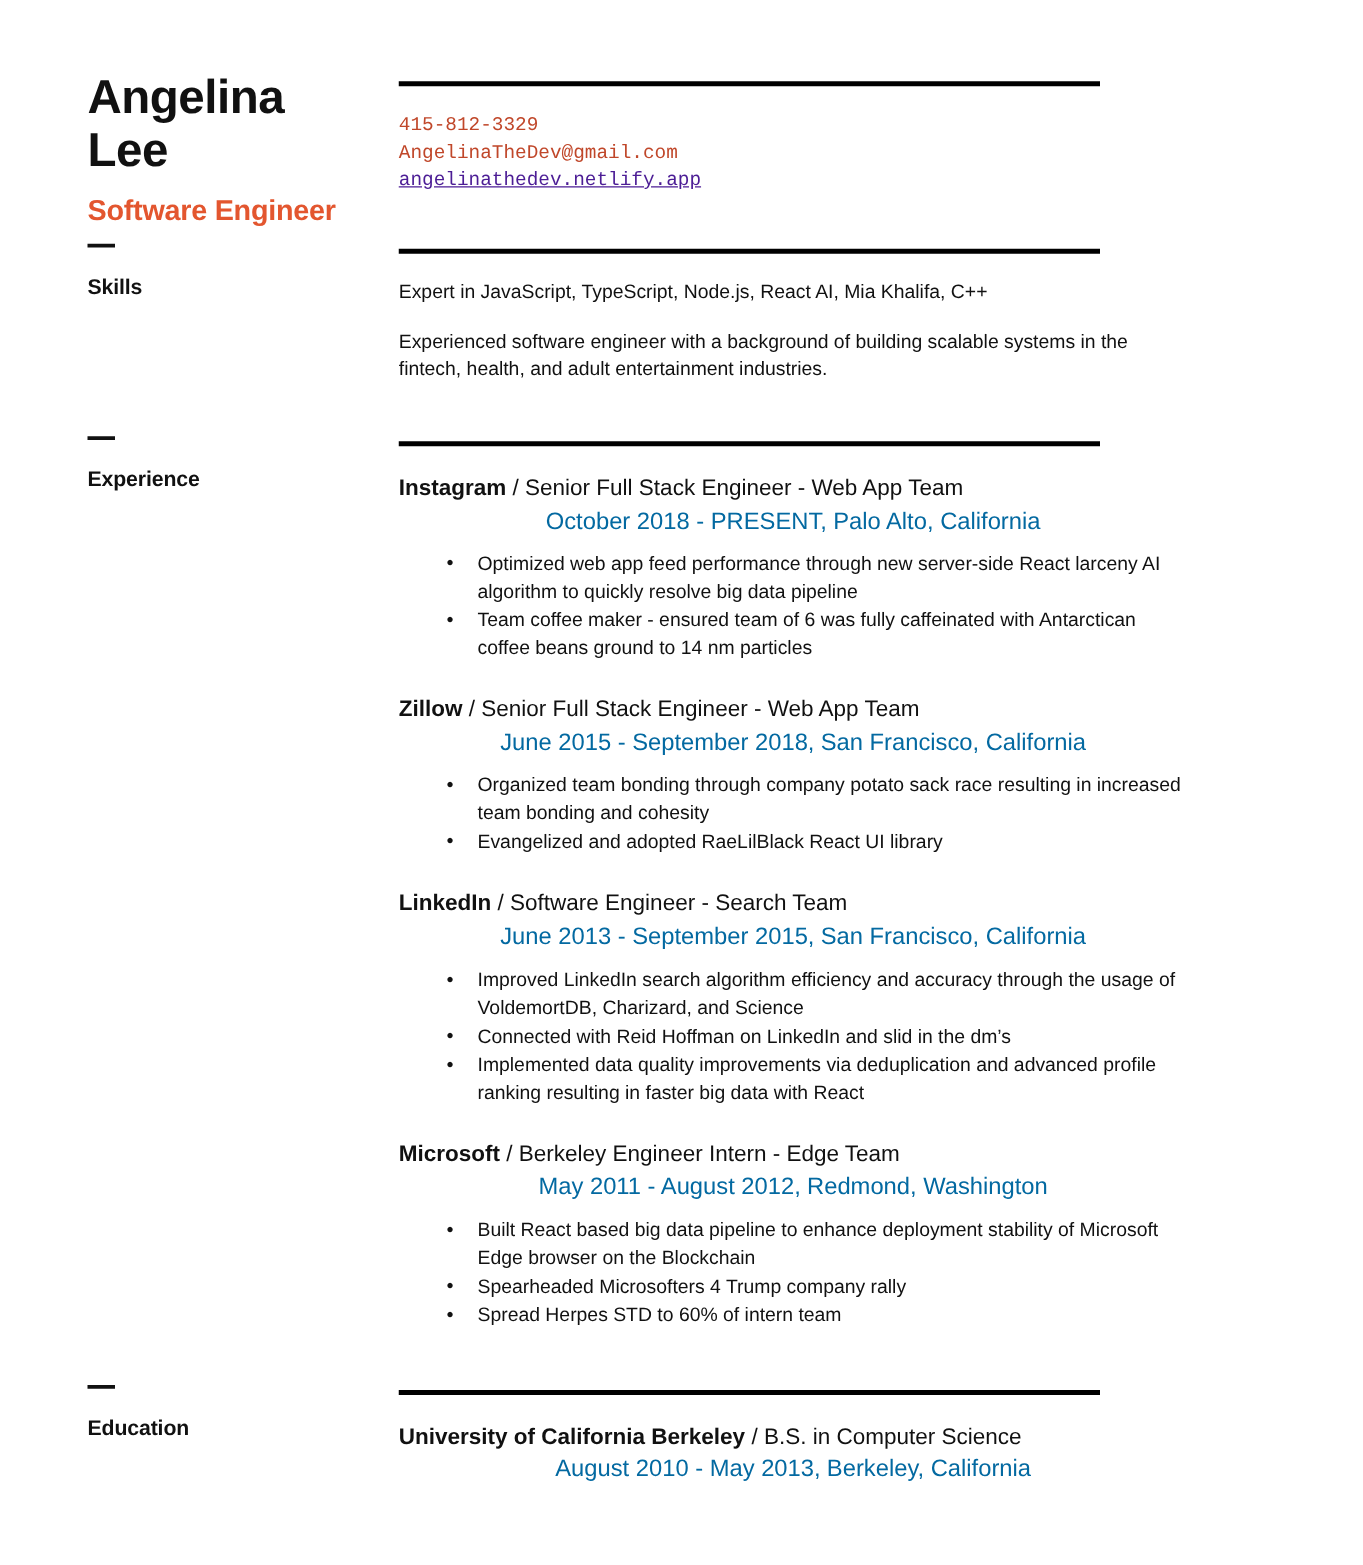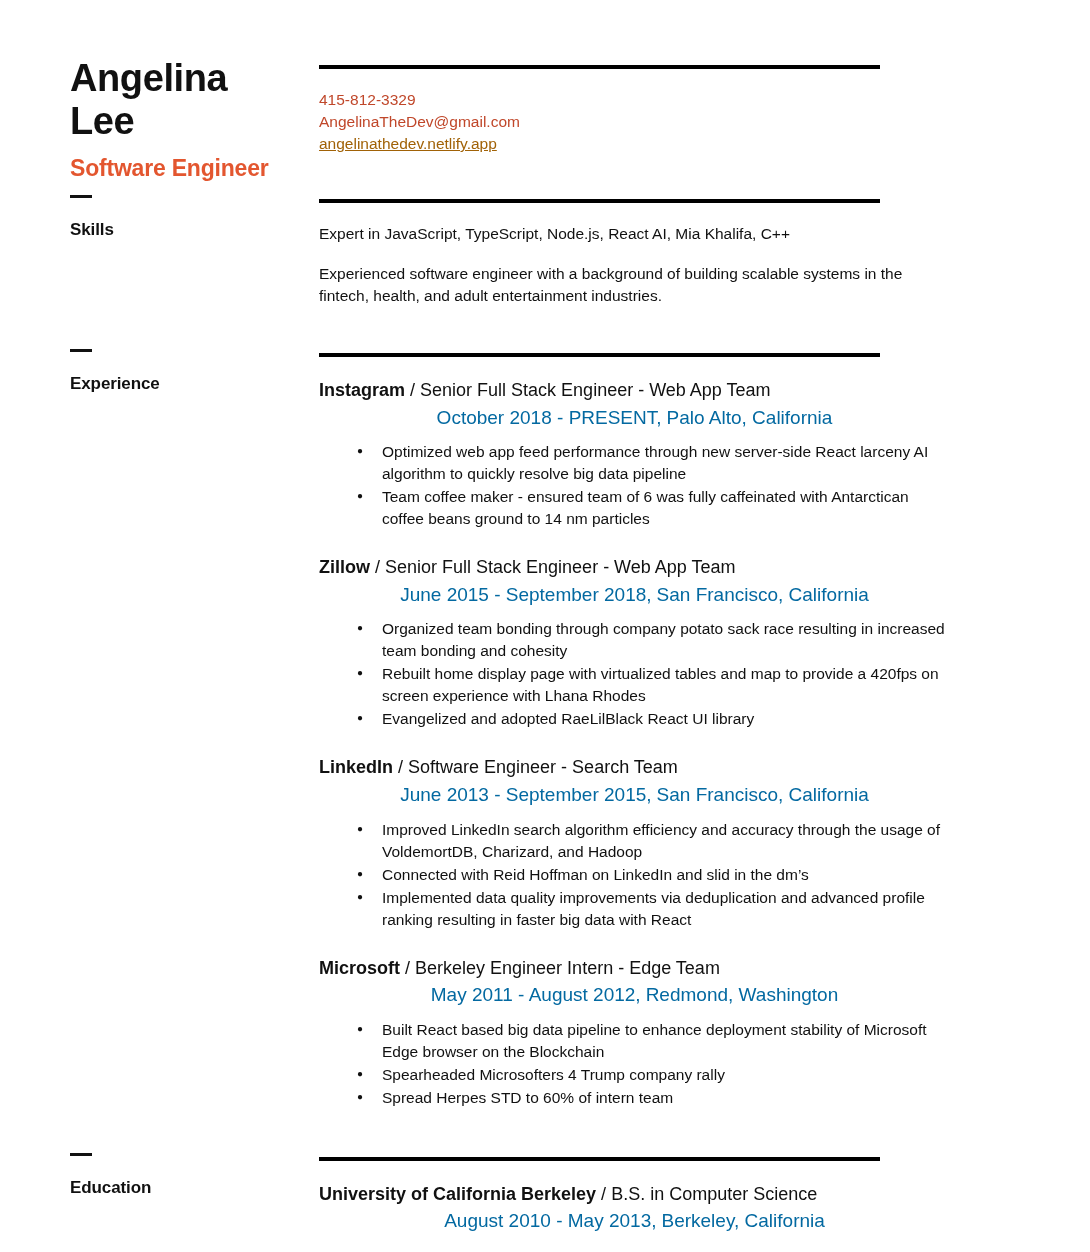--- a/index.html
+++ b/index.html
@@ -55,39 +55,40 @@
   .job-title {
     font-size: 23px;
     font-weight: 700;
     letter-spacing: -0.2px;
     margin: 13px 0 0 0;
     color: #e3562f;
   }
 
   .contact-block {
     padding-top: 8px;
+    font-family: Liberation Mono, monospace;
   }
   .rule {
     height: 4px;
     background: #000000;
     width: 561px;
     margin: 0;
   }
   .contact-list {
     margin: 20px 0 0 0;
     padding: 0;
     list-style: none;
   }
   .contact-list li {
     font-size: 15.5px;
     line-height: 1.42;
     color: #c0472a;
   }
   .contact-list li.link a {
-    color: #a16207;
+    color: #4c1d95;
     text-decoration: underline;
   }
 
   
   .section-label-wrap {
     padding-top: 4px;
   }
   .dash {
     width: 22px;
     height: 3px;
@@ -215,29 +216,28 @@
             <ul class="bullets">
               <li><span>Optimized web app feed performance through new server-side React larceny AI algorithm to quickly resolve big data pipeline</span></li>
               <li><span>Team coffee maker - ensured team of 6 was fully caffeinated with Antarctican coffee beans ground to 14 nm particles</span></li>
             </ul>
           </div>
           <div class="entry">
             <div class="entry-title"><span class="org">Zillow</span><span> / </span><span>Senior Full Stack Engineer - Web App Team</span></div>
             <div class="entry-meta"><span>June 2015 - September 2018,</span><span class="loc">San Francisco, California</span></div>
             <ul class="bullets">
               <li><span>Organized team bonding through company potato sack race resulting in increased team bonding and cohesity</span></li>
-              <li><span>Rebuilt home display page with virtualized tables and map to provide a 420fps on screen experience with Lhana Rhodes</span></li>
               <li><span>Evangelized and adopted RaeLilBlack React UI library</span></li>
             </ul>
           </div>
           <div class="entry">
             <div class="entry-title"><span class="org">LinkedIn</span><span> / </span><span>Software Engineer - Search Team</span></div>
             <div class="entry-meta"><span>June 2013 - September 2015,</span><span class="loc">San Francisco, California</span></div>
             <ul class="bullets">
-              <li><span>Improved LinkedIn search algorithm efficiency and accuracy through the usage of VoldemortDB, Charizard, and Hadoop</span></li>
+              <li><span>Improved LinkedIn search algorithm efficiency and accuracy through the usage of VoldemortDB, Charizard, and Science</span></li>
               <li><span>Connected with Reid Hoffman on LinkedIn and slid in the dm’s</span></li>
               <li><span>Implemented data quality improvements via deduplication and advanced profile ranking resulting in faster big data with React</span></li>
             </ul>
           </div>
           <div class="entry">
             <div class="entry-title"><span class="org">Microsoft </span><span> / </span><span>Berkeley Engineer Intern - Edge Team</span></div>
             <div class="entry-meta"><span>May 2011 - August 2012,</span><span class="loc">Redmond, Washington</span></div>
             <ul class="bullets">
               <li><span>Built React based big data pipeline to enhance deployment stability of Microsoft Edge browser on the Blockchain</span></li>
               <li><span>Spearheaded Microsofters 4 Trump company rally</span></li>

